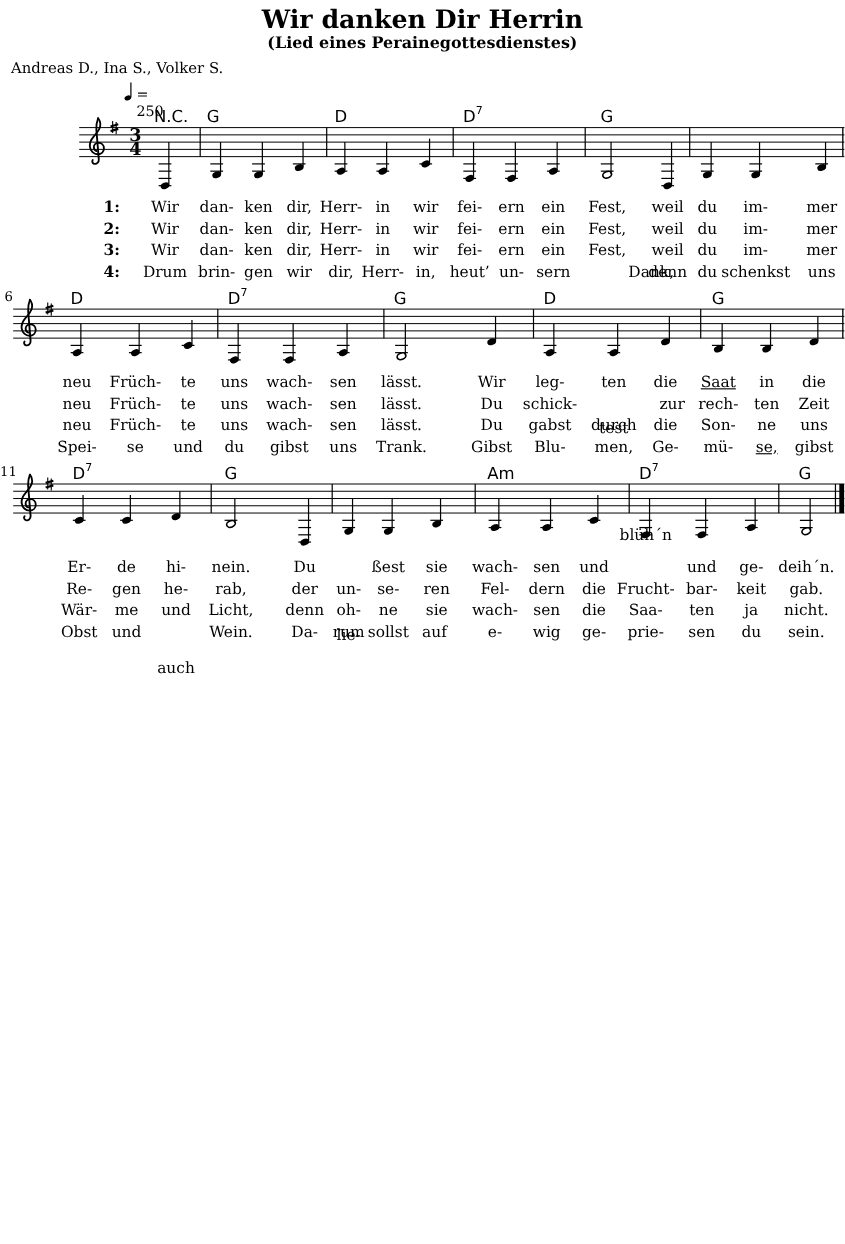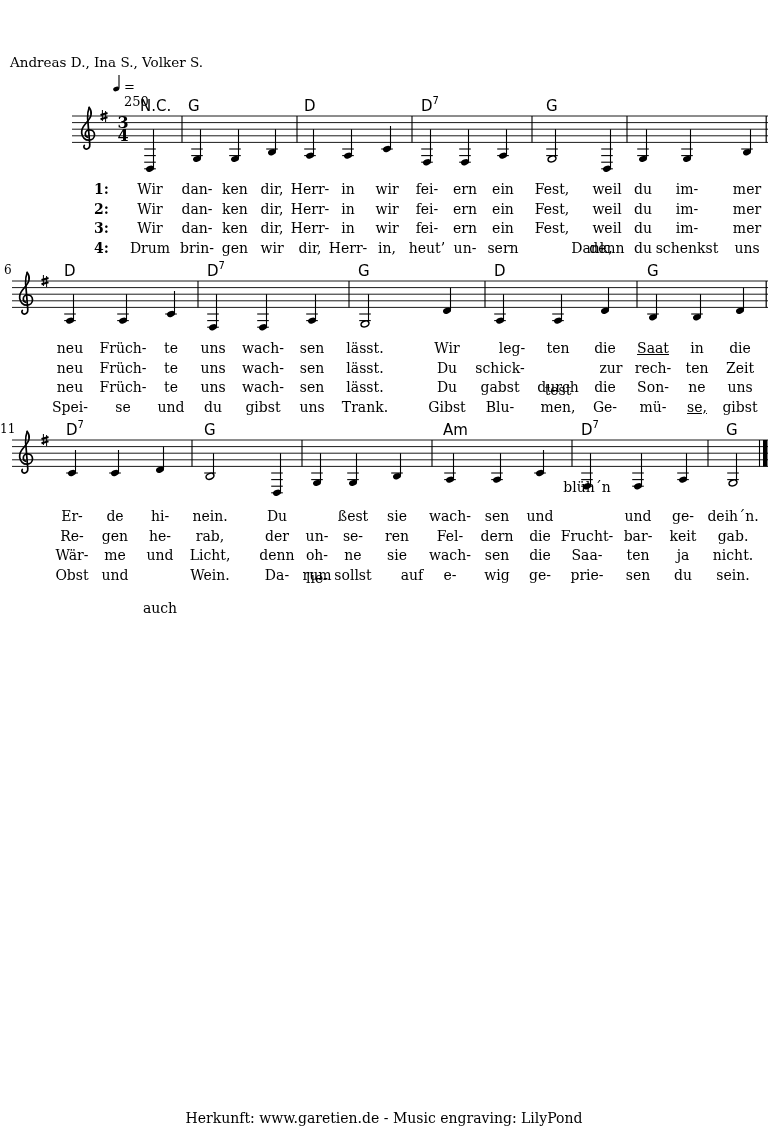--- a/index.html
+++ b/index.html
@@ -18,20 +18,22 @@
   .syl{position:absolute;transform:translateX(-50%);font-size:14px;line-height:18px;
        white-space:nowrap;}
   .vnum{position:absolute;transform:translateX(-100%);font-size:14px;line-height:18px;
        font-weight:bold;white-space:nowrap;}
   .footer{position:absolute;top:1110px;left:0;width:768px;text-align:center;font-size:14px;}
 </style>
 </head>
 <body>
 
 <div class="page">
+  <div class="title">Wir danken Dir Herrin</div>
+  <div class="subtitle">(Lied eines Perainegottesdienstes)</div>
   <div class="author-left">Andreas D., Ina S., Volker S.</div>
 
   <div class="tempo">
     <svg width="12" height="22">
       <ellipse cx="4.2" cy="17" rx="3.1" ry="2.2" transform="rotate(-20 4.2 17)" fill="#000"></ellipse>
       <line x1="7" y1="16.4" x2="7" y2="3" stroke="#000" stroke-width="1.1"></line>
     </svg>
     <span>= 250</span>
   </div>
 
@@ -442,21 +444,21 @@
       <span class="syl" style="left: 687px; top: 238.5px;">schenkst</span>
       <span class="syl" style="left: 747px; top: 238.5px;">uns</span>
       <span class="syl" style="left: 70px; top: 339px;">neu</span>
       <span class="syl" style="left: 123px; top: 339px;">Früch-</span>
       <span class="syl" style="left: 171px; top: 339px;">te</span>
       <span class="syl" style="left: 213px; top: 339px;">uns</span>
       <span class="syl" style="left: 263px; top: 339px;">wach-</span>
       <span class="syl" style="left: 312px; top: 339px;">sen</span>
       <span class="syl" style="left: 365px; top: 339px;">lässt.</span>
       <span class="syl" style="left: 447px; top: 339px;">Wir</span>
-      <span class="syl" style="left: 512px; top: 339px; text-align: center;">leg-</span>
+      <span class="syl" style="left: 500px; top: 339px; text-align: center;">leg-</span>
       <span class="syl" style="left: 558px; top: 339px;">ten</span>
       <span class="syl" style="left: 605px; top: 339px;">die</span>
       <span class="syl" style="left: 653px; top: 339px; text-decoration: underline;">Saat</span>
       <span class="syl" style="left: 697px; top: 339px;">in</span>
       <span class="syl" style="left: 740px; top: 339px;">die</span>
       <span class="syl" style="left: 70px; top: 358.5px;">neu</span>
       <span class="syl" style="left: 123px; top: 358.5px;">Früch-</span>
       <span class="syl" style="left: 171px; top: 358.5px;">te</span>
       <span class="syl" style="left: 213px; top: 358.5px;">uns</span>
       <span class="syl" style="left: 263px; top: 358.5px;">wach-</span>
@@ -542,24 +544,23 @@
       <span class="syl" style="left: 638px; top: 546px;">ten</span>
       <span class="syl" style="left: 683px; top: 546px;">ja</span>
       <span class="syl" style="left: 733px; top: 546px;">nicht.</span>
       <span class="syl" style="left: 72px; top: 565.5px;">Obst</span>
       <span class="syl" style="left: 115px; top: 565.5px;">und</span>
       <span class="syl" style="left: 160px; top: 599px;">auch</span>
       <span class="syl" style="left: 210px; top: 565.5px;">Wein.</span>
       <span class="syl" style="left: 277px; top: 565.5px;">Da-</span>
       <span class="syl" style="left: 317px; top: 565.5px;">rum</span>
       <span class="syl" style="left: 353px; top: 565.5px;">sollst</span>
-      <span class="syl" style="left: 412px; top: 565.5px;">auf</span>
+      <span class="syl" style="left: 395px; top: 565.5px;">auf</span>
       <span class="syl" style="left: 450px; top: 565.5px;">e-</span>
       <span class="syl" style="left: 497px; top: 565.5px;">wig</span>
       <span class="syl" style="left: 540px; top: 565.5px;">ge-</span>
       <span class="syl" style="left: 587px; top: 565.5px;">prie-</span>
       <span class="syl" style="left: 638px; top: 565.5px;">sen</span>
       <span class="syl" style="left: 683px; top: 565.5px;">du</span>
       <span class="syl" style="left: 733px; top: 565.5px;">sein.</span>
     </div>
 
-  <div class="footer">Herkunft: www.garetien.de - Music engraving: LilyPond</div>
 </div>
 
 </body></html>

